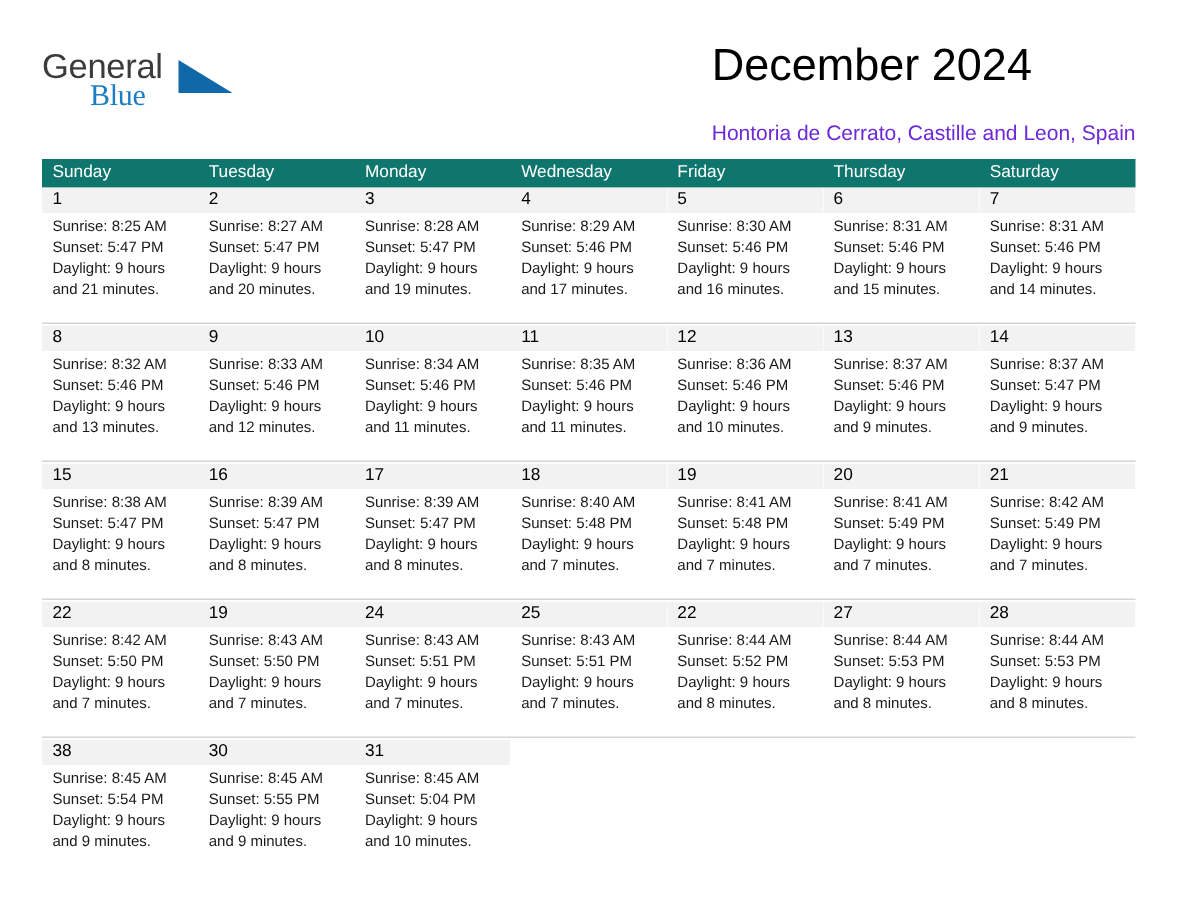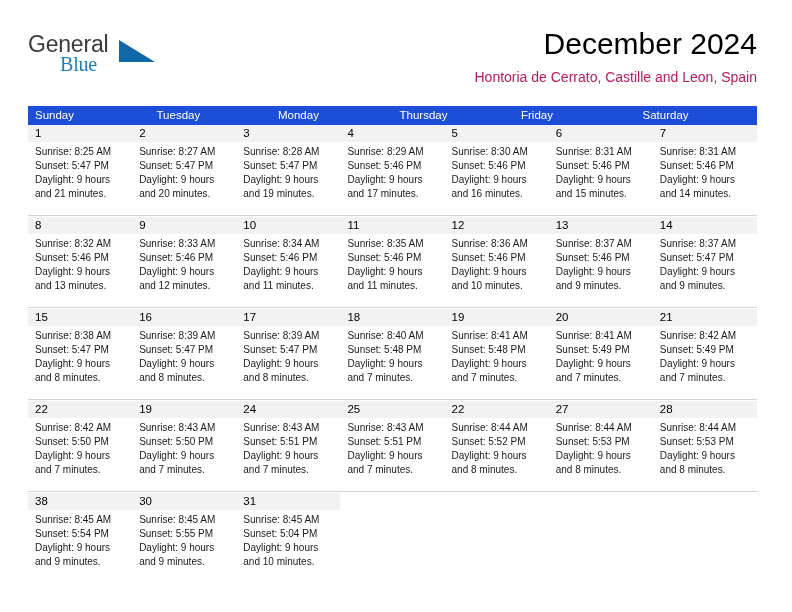--- a/index.html
+++ b/index.html
@@ -61,46 +61,45 @@
     width: 0;
     height: 0;
     border-left: 36px solid #1068a8;
     border-top: 22px solid transparent;
   }
 
   .titles {
     position: absolute;
     right: 0;
     top: 0;
-    text-align: right;
   }
   .month-title {
     font-size: 30px;
     color: #000000;
     line-height: 36px;
     white-space: nowrap;
   }
   .location {
     font-size: 14px;
-    color: #be185d;
+    color: #6d28d9;
     line-height: 20px;
-    margin-top: 5px;
+    margin-top: 16px;
     white-space: nowrap;
   }
 
   
   .calendar {
     position: absolute;
     left: 28px;
     top: 106px;
     width: 729px;
   }
   .weekday-row {
     display: flex;
-    background: #1d4ed8;
+    background: #0f766e;
     height: 19px;
   }
   .weekday {
     flex: 1 1 0;
     color: #ffffff;
     font-size: 11.5px;
     line-height: 19px;
     padding-left: 7px;
     box-sizing: border-box;
     overflow: hidden;
@@ -164,22 +163,23 @@
     </div>
 
   </div>
 
   <div class="calendar">
 
     <div class="weekday-row">
       <div class="weekday">Sunday</div>
       <div class="weekday">Tuesday</div>
       <div class="weekday">Monday</div>
+      <div class="weekday">Wednesday</div>
+      <div class="weekday">Friday</div>
       <div class="weekday">Thursday</div>
-      <div class="weekday">Friday</div>
       <div class="weekday">Saturday</div>
     </div>
 
     <div id="weeks-container">
         <div class="week first">
           <div class="daycell">
             <div class="datenum">1</div>
             <div class="body">
               <div>Sunrise: 8:25 AM</div>
               <div>Sunset: 5:47 PM</div>

